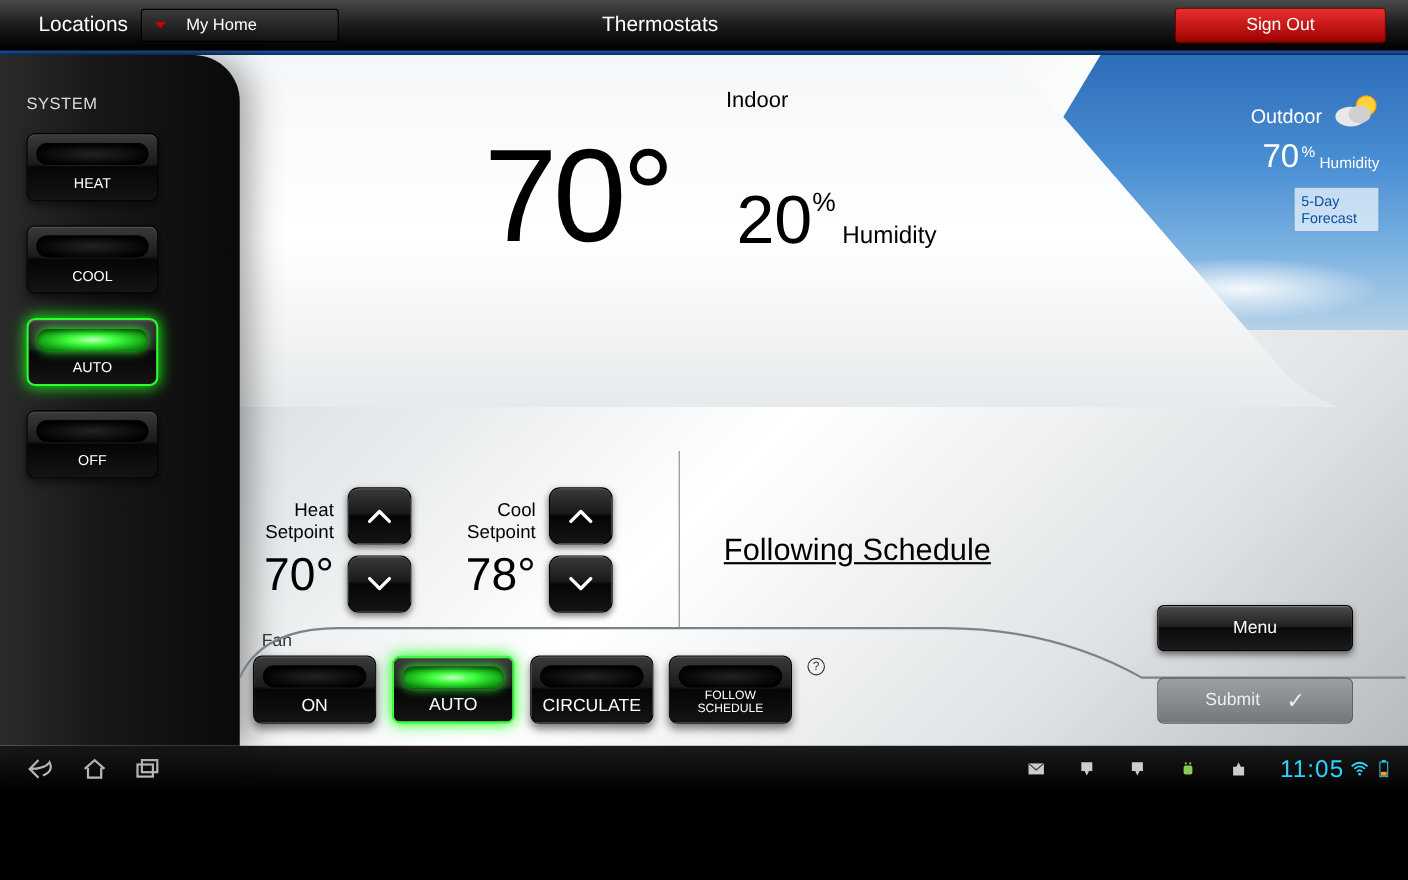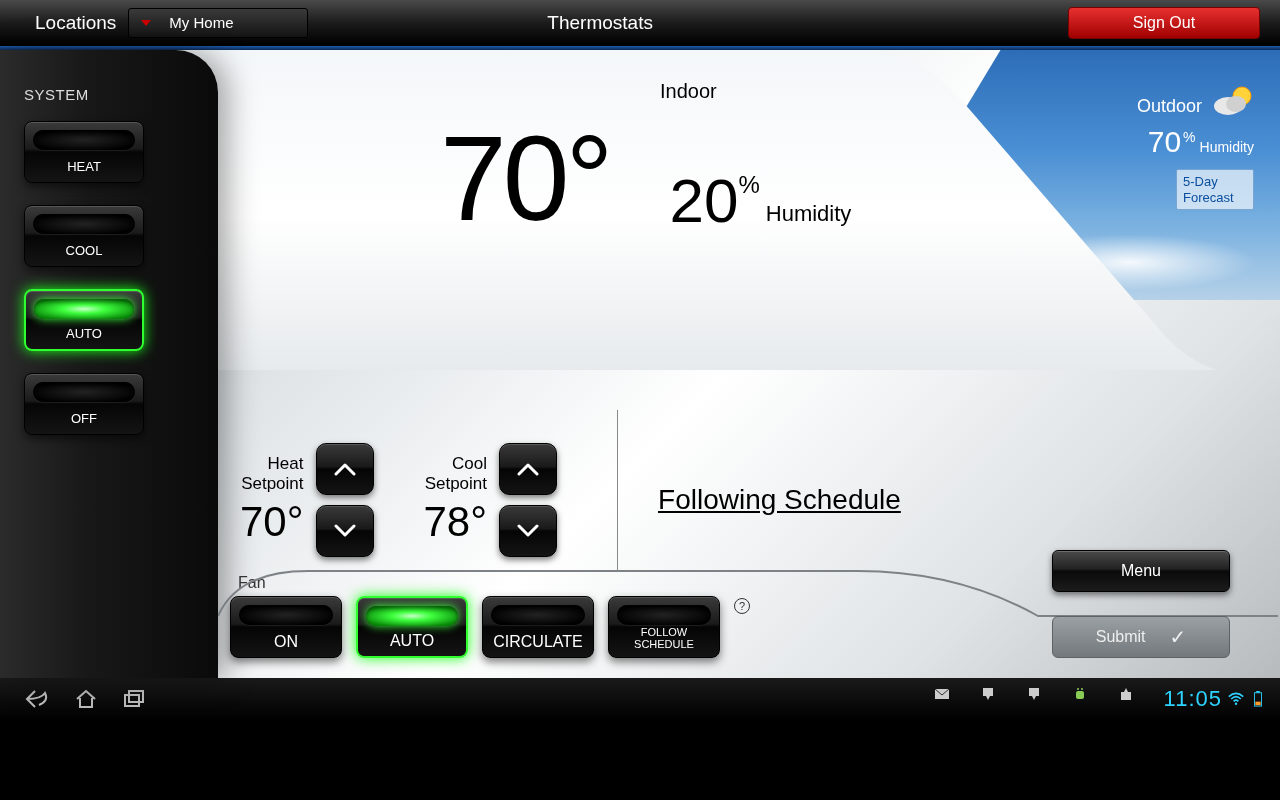--- a/index.html
+++ b/index.html
@@ -267,21 +267,21 @@
   padding: 0 14px;
   color: #9aa;
   font-size: 12px;
 }
 .navbar .navicon {
   width: 48px; height: 100%;
   display: flex; align-items: center; justify-content: center;
 }
 .navbar .navicon svg { stroke: #bbb; fill: none; stroke-width: 2; }
 .navbar .grow { flex: 1; }
-.navbar .tray { display: flex; gap: 30px; }
+.navbar .tray { display: flex; align-items: center; gap: 30px; }
 .navbar .clock { color: #2dd3ff; font-size: 22px; letter-spacing: 1px; display:flex; align-items:center; gap:6px;}
 .navbar .tray svg { width:16px; height:16px; }
 </style>
 </head>
 <body>
 
 <div class="topbar">
   <span class="lbl">Locations</span>
   <div class="dropdown">
     <span class="tri"></span>

